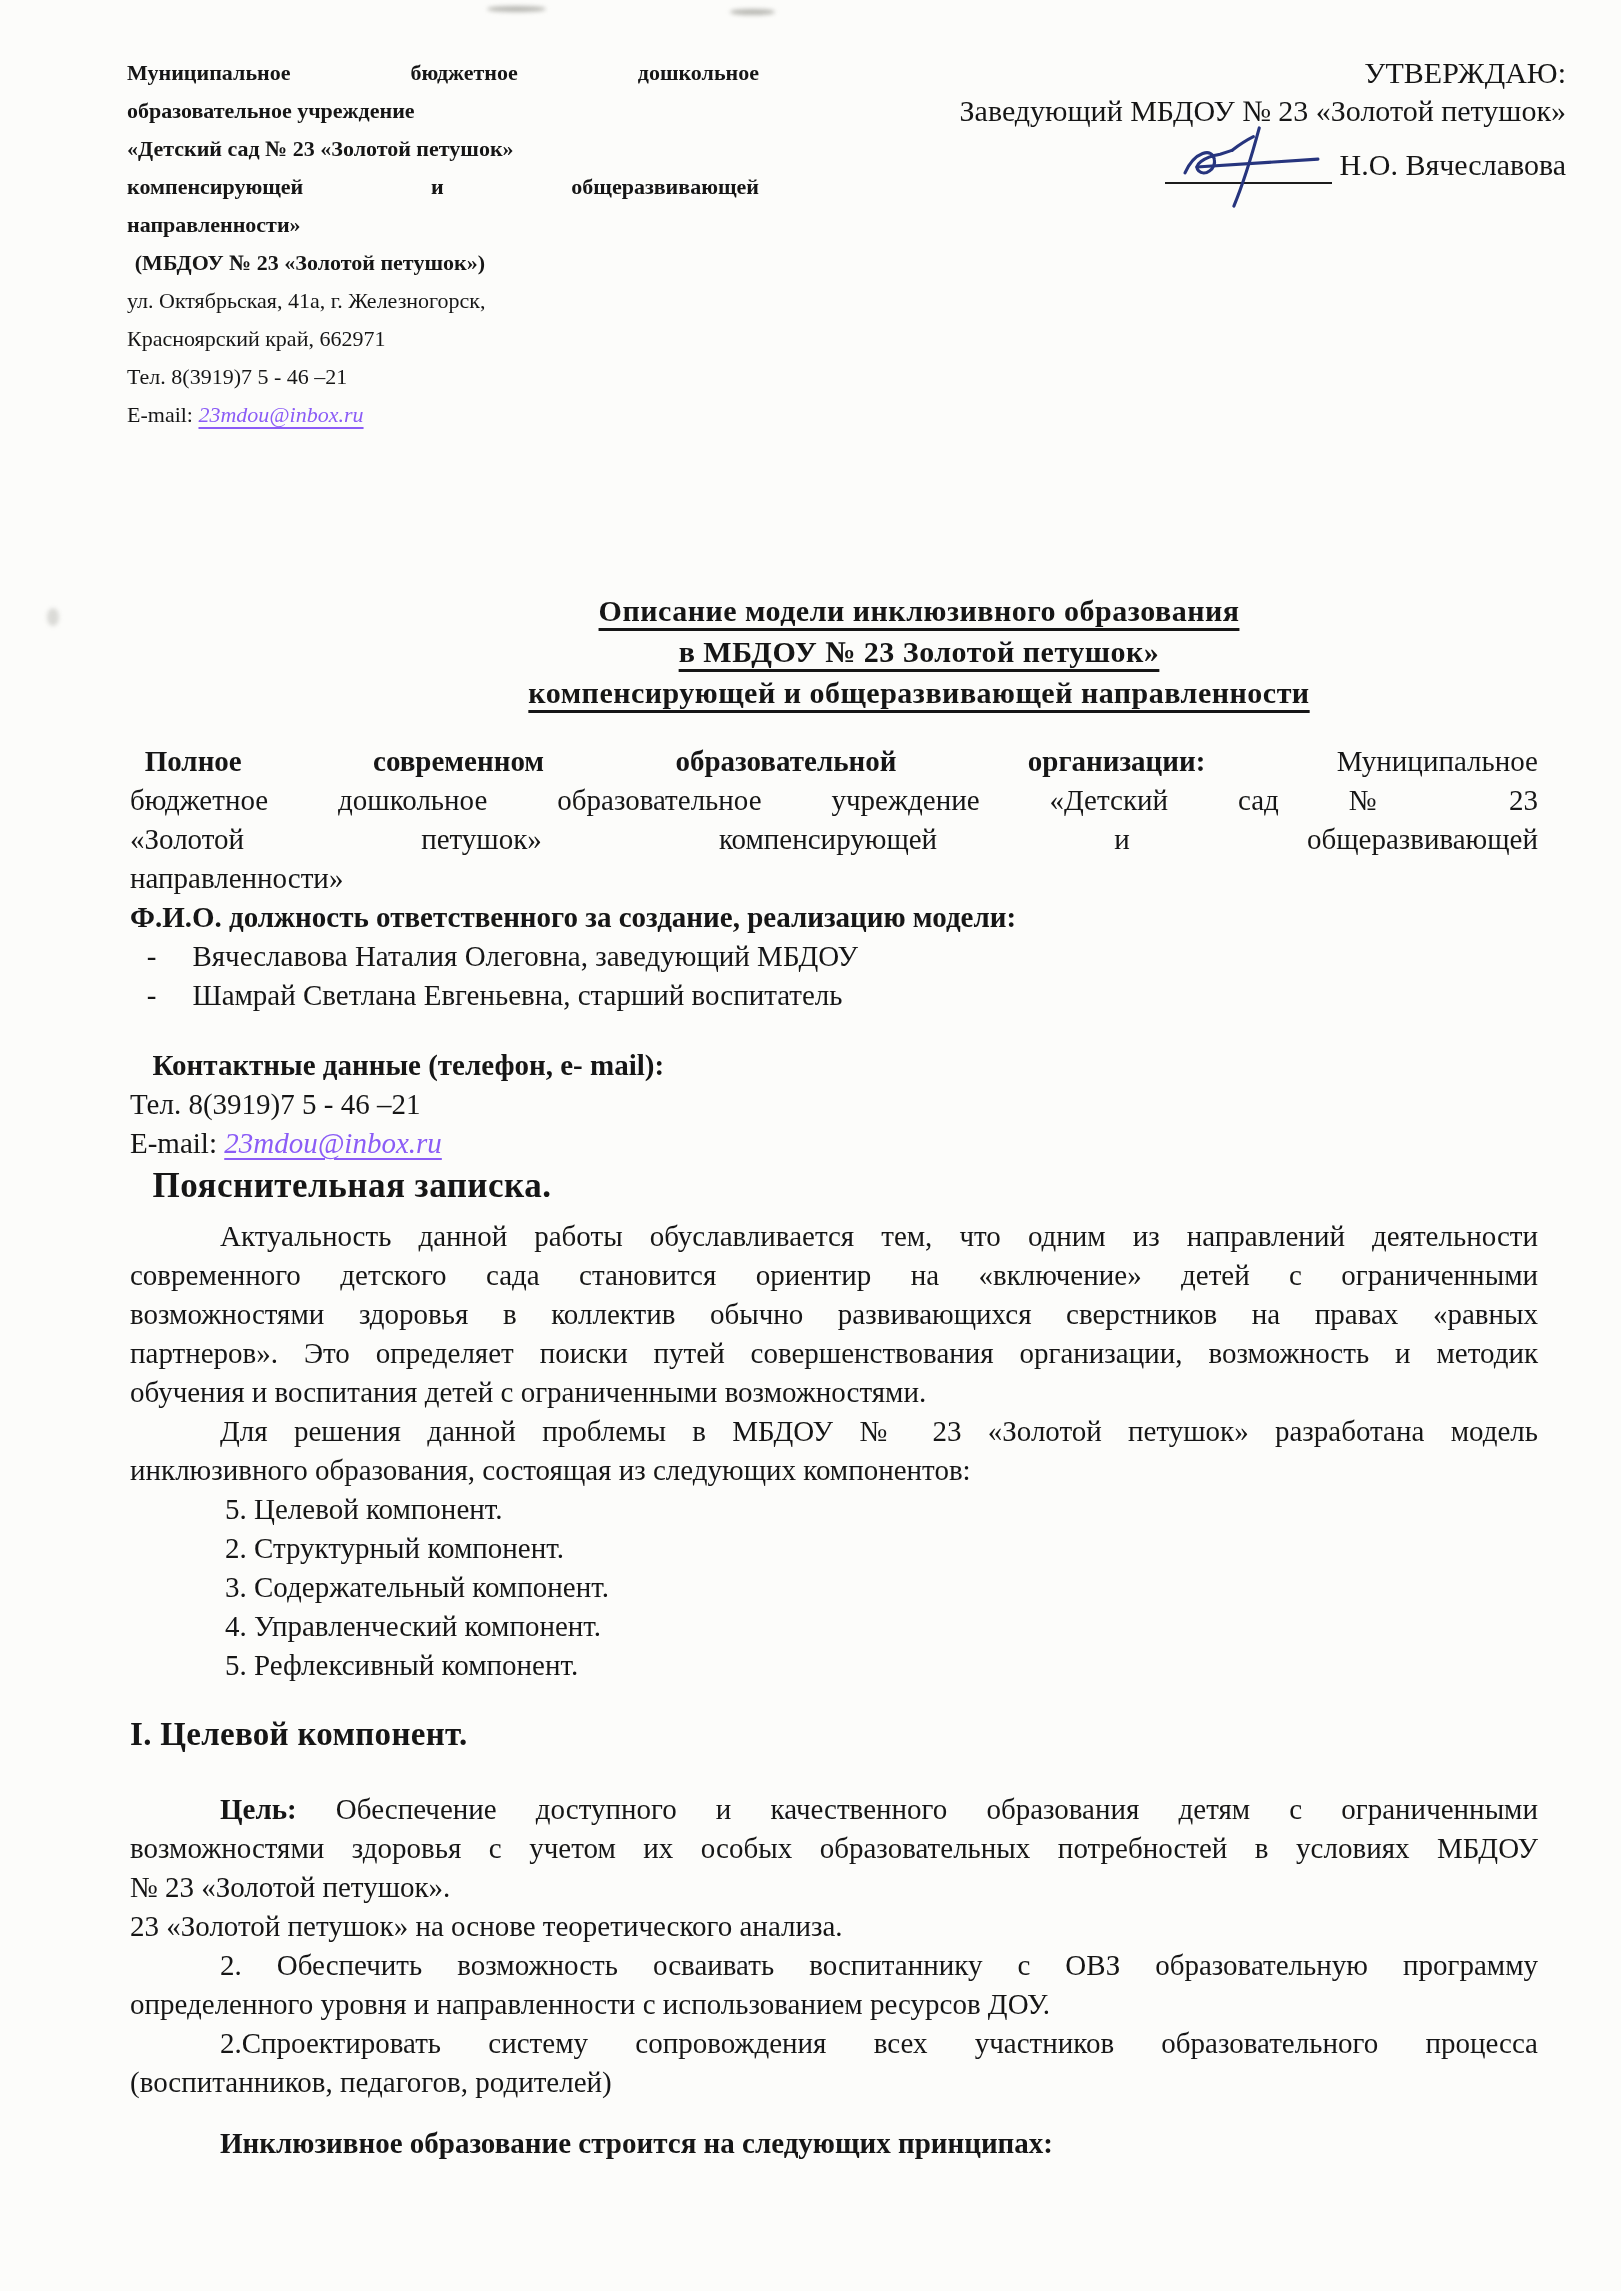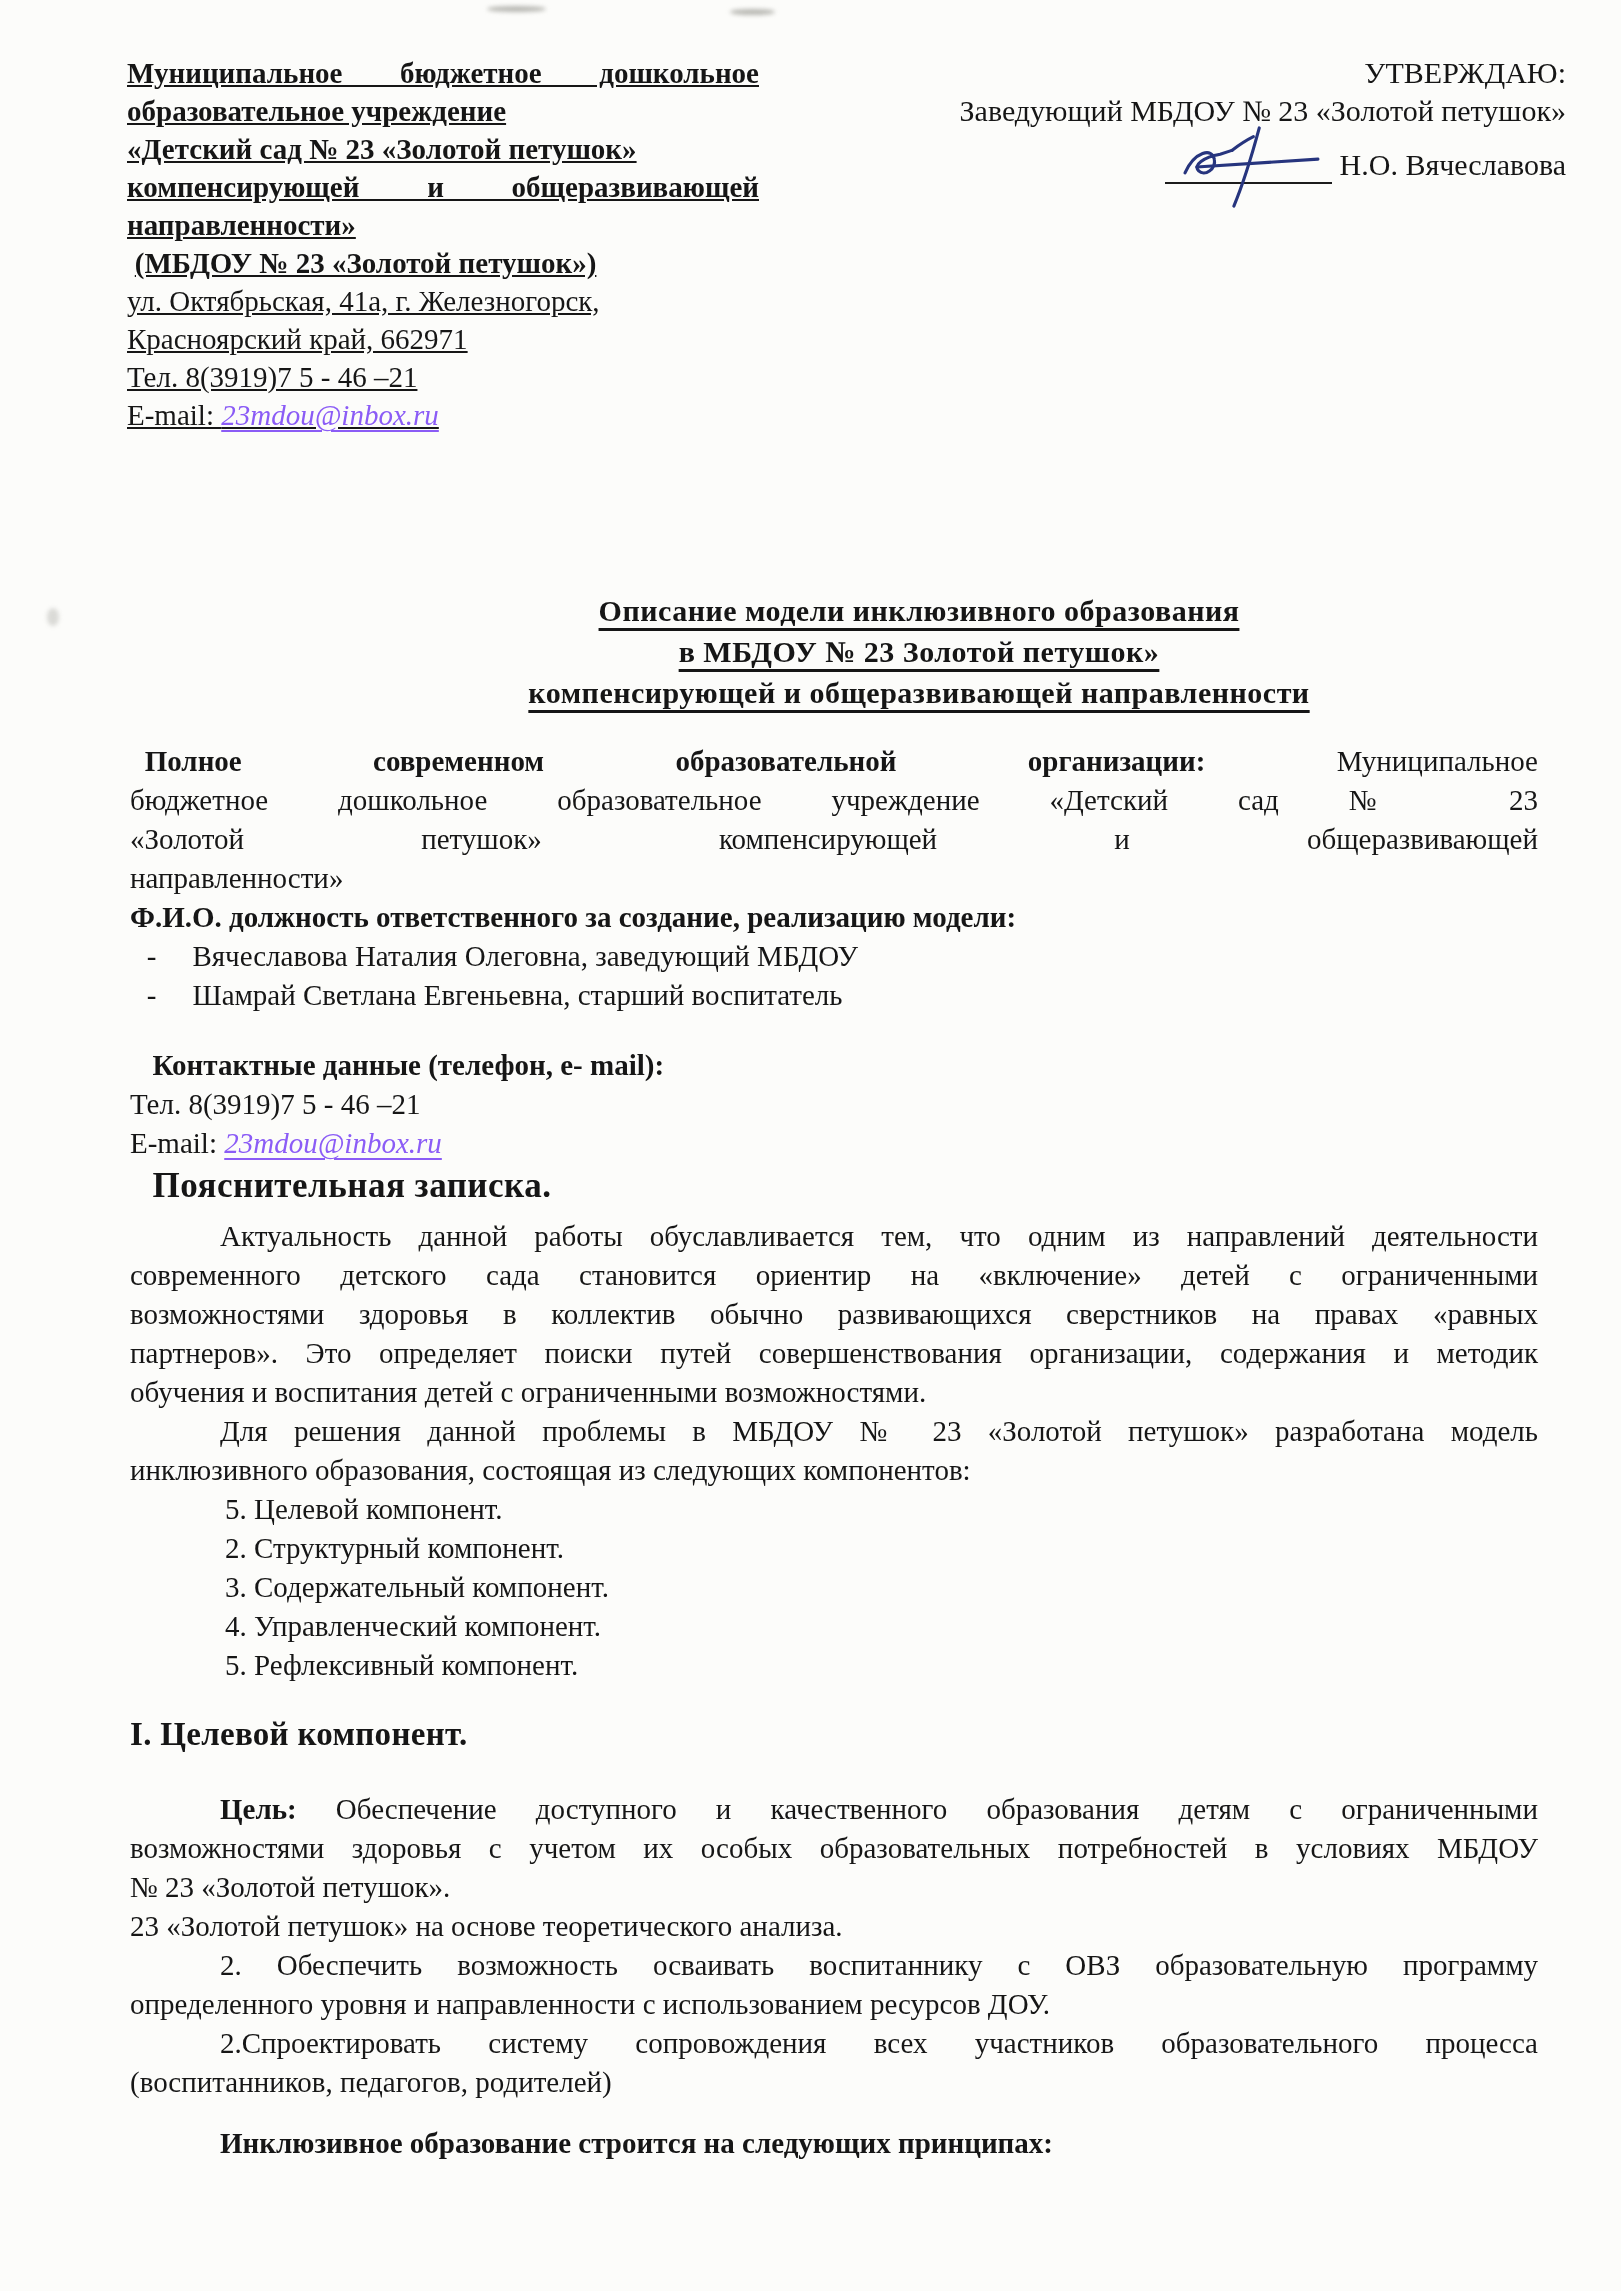--- a/index.html
+++ b/index.html
@@ -6,21 +6,21 @@
   .page{
     position:relative;
     width:1621px;height:2292px;
     background:#fcfcfa;
     font-family:"Liberation Serif","DejaVu Serif",serif;
     color:#161616;
     overflow:hidden;
   }
   
   .hdr-left{position:absolute;left:127px;top:54px;width:632px;}
-  .hdr-left .line{font-size:29px;line-height:38px;white-space:nowrap;text-decoration:underline;}
+  .hdr-left .line{font-size:22px;line-height:38px;white-space:nowrap;}
   .hdr-left .b{font-weight:bold;}
   .stretch{white-space:normal;text-align:justify;text-align-last:justify;}
   .pad6{padding-left:7.8px;}
   .hdr-right{position:absolute;right:55px;top:54px;width:627px;font-size:30px;line-height:38px;}
   .approve{text-align:right;}
   .position-line{text-align:right;white-space:nowrap;}
   .sig-row{display:flex;justify-content:flex-end;align-items:flex-end;margin-top:15.7px;}
   .sig-underline{position:relative;display:inline-block;width:167px;height:29px;border-bottom:2.9px solid #1c1c1c;margin-right:7.8px;}
   .sig-svg{position:absolute;left:5.9px;top:-29px;overflow:visible;}
   .signatory{white-space:nowrap;}
@@ -122,21 +122,21 @@
     <div class="sub-head" id="contacts-heading">Контактные данные (телефон, e- mail):</div>
     <div class="contact-line">Тел. 8(3919)7 5 - 46 –21</div>
     <div class="contact-line"><span>E-mail: </span><a class="email-link">23mdou@inbox.ru</a></div>
 
     <div class="note-head">Пояснительная записка.</div>
 
     <div class="gap9">
       <div class="bl ind">Актуальность данной работы обуславливается тем, что одним из направлений деятельности</div>
       <div class="bl">современного детского сада становится ориентир на «включение» детей с ограниченными</div>
       <div class="bl">возможностями здоровья в коллектив обычно развивающихся сверстников на правах «равных</div>
-      <div class="bl">партнеров». Это определяет поиски путей совершенствования организации, содержания и методик</div>
+      <div class="bl">партнеров». Это определяет поиски путей совершенствования организации, возможность и методик</div>
       <div class="bl last">обучения и воспитания детей с ограниченными возможностями.</div>
     </div>
 
     <div>
       <div class="bl ind">Для решения данной проблемы в МБДОУ № 23 «Золотой петушок» разработана модель</div>
       <div class="bl last">инклюзивного образования, состоящая из следующих компонентов:</div>
     </div>
 
     <div class="comp-line">5. Целевой компонент.</div>
     <div class="comp-line">2. Структурный компонент.</div>

